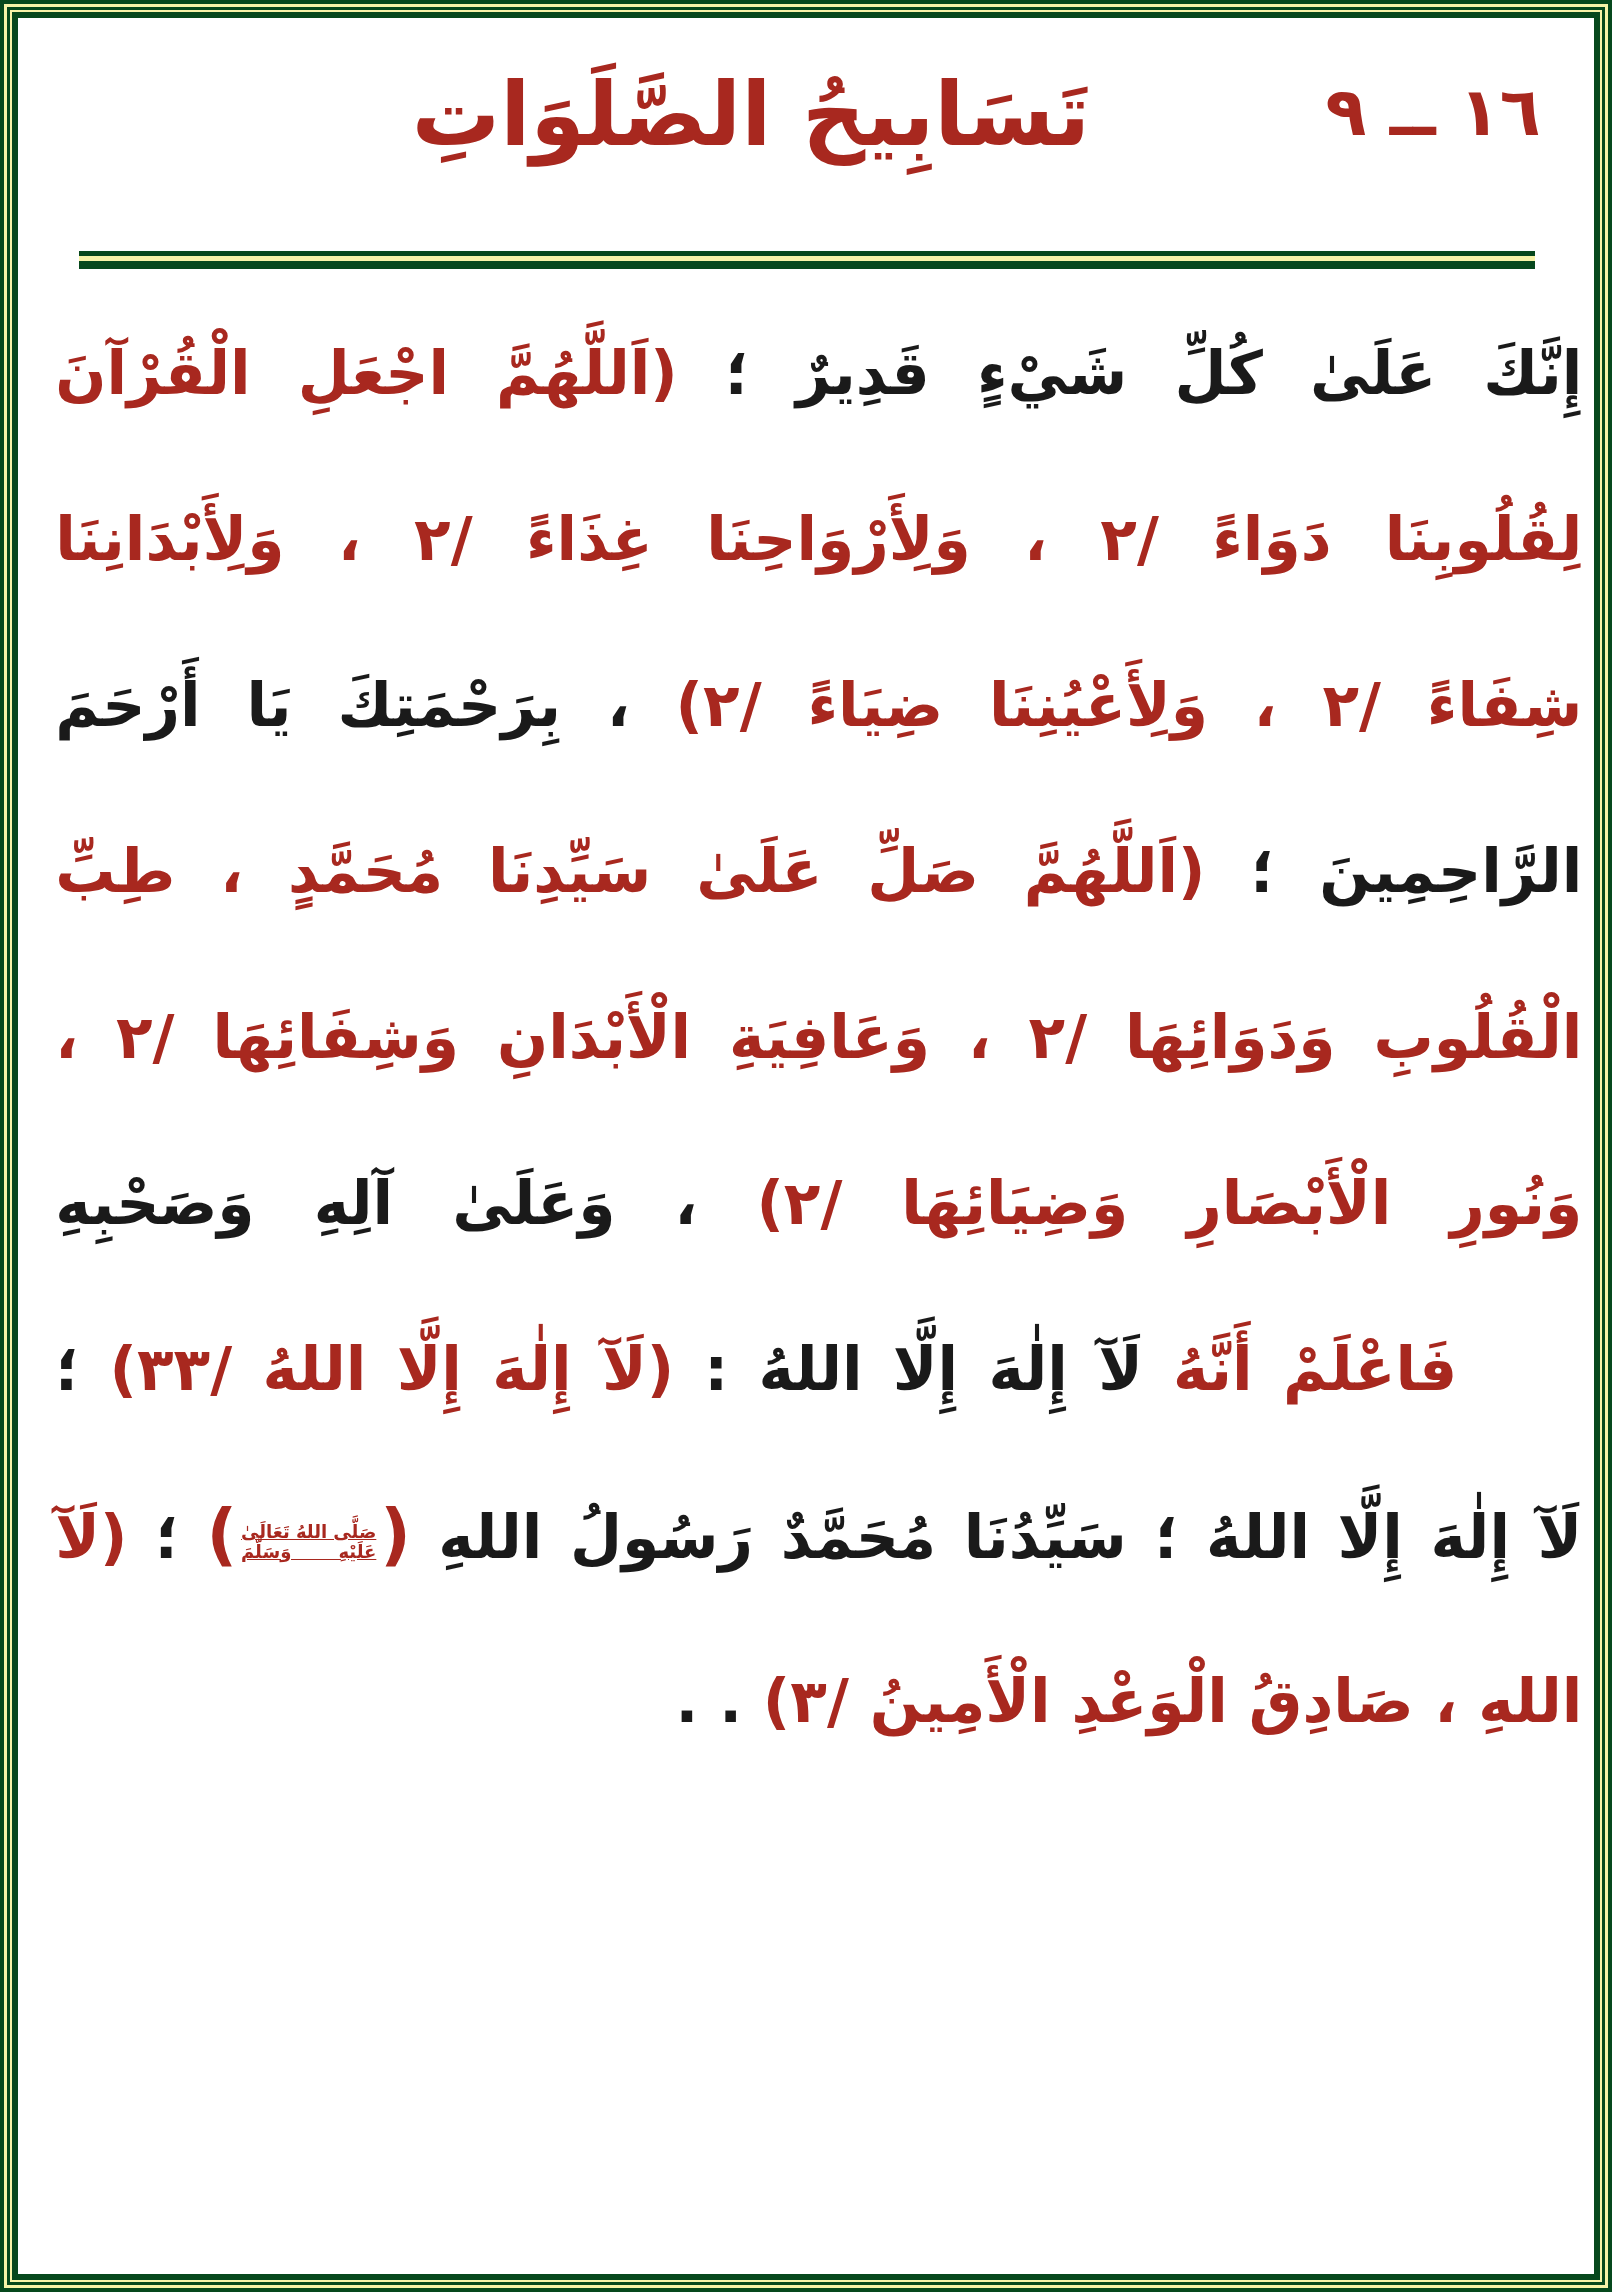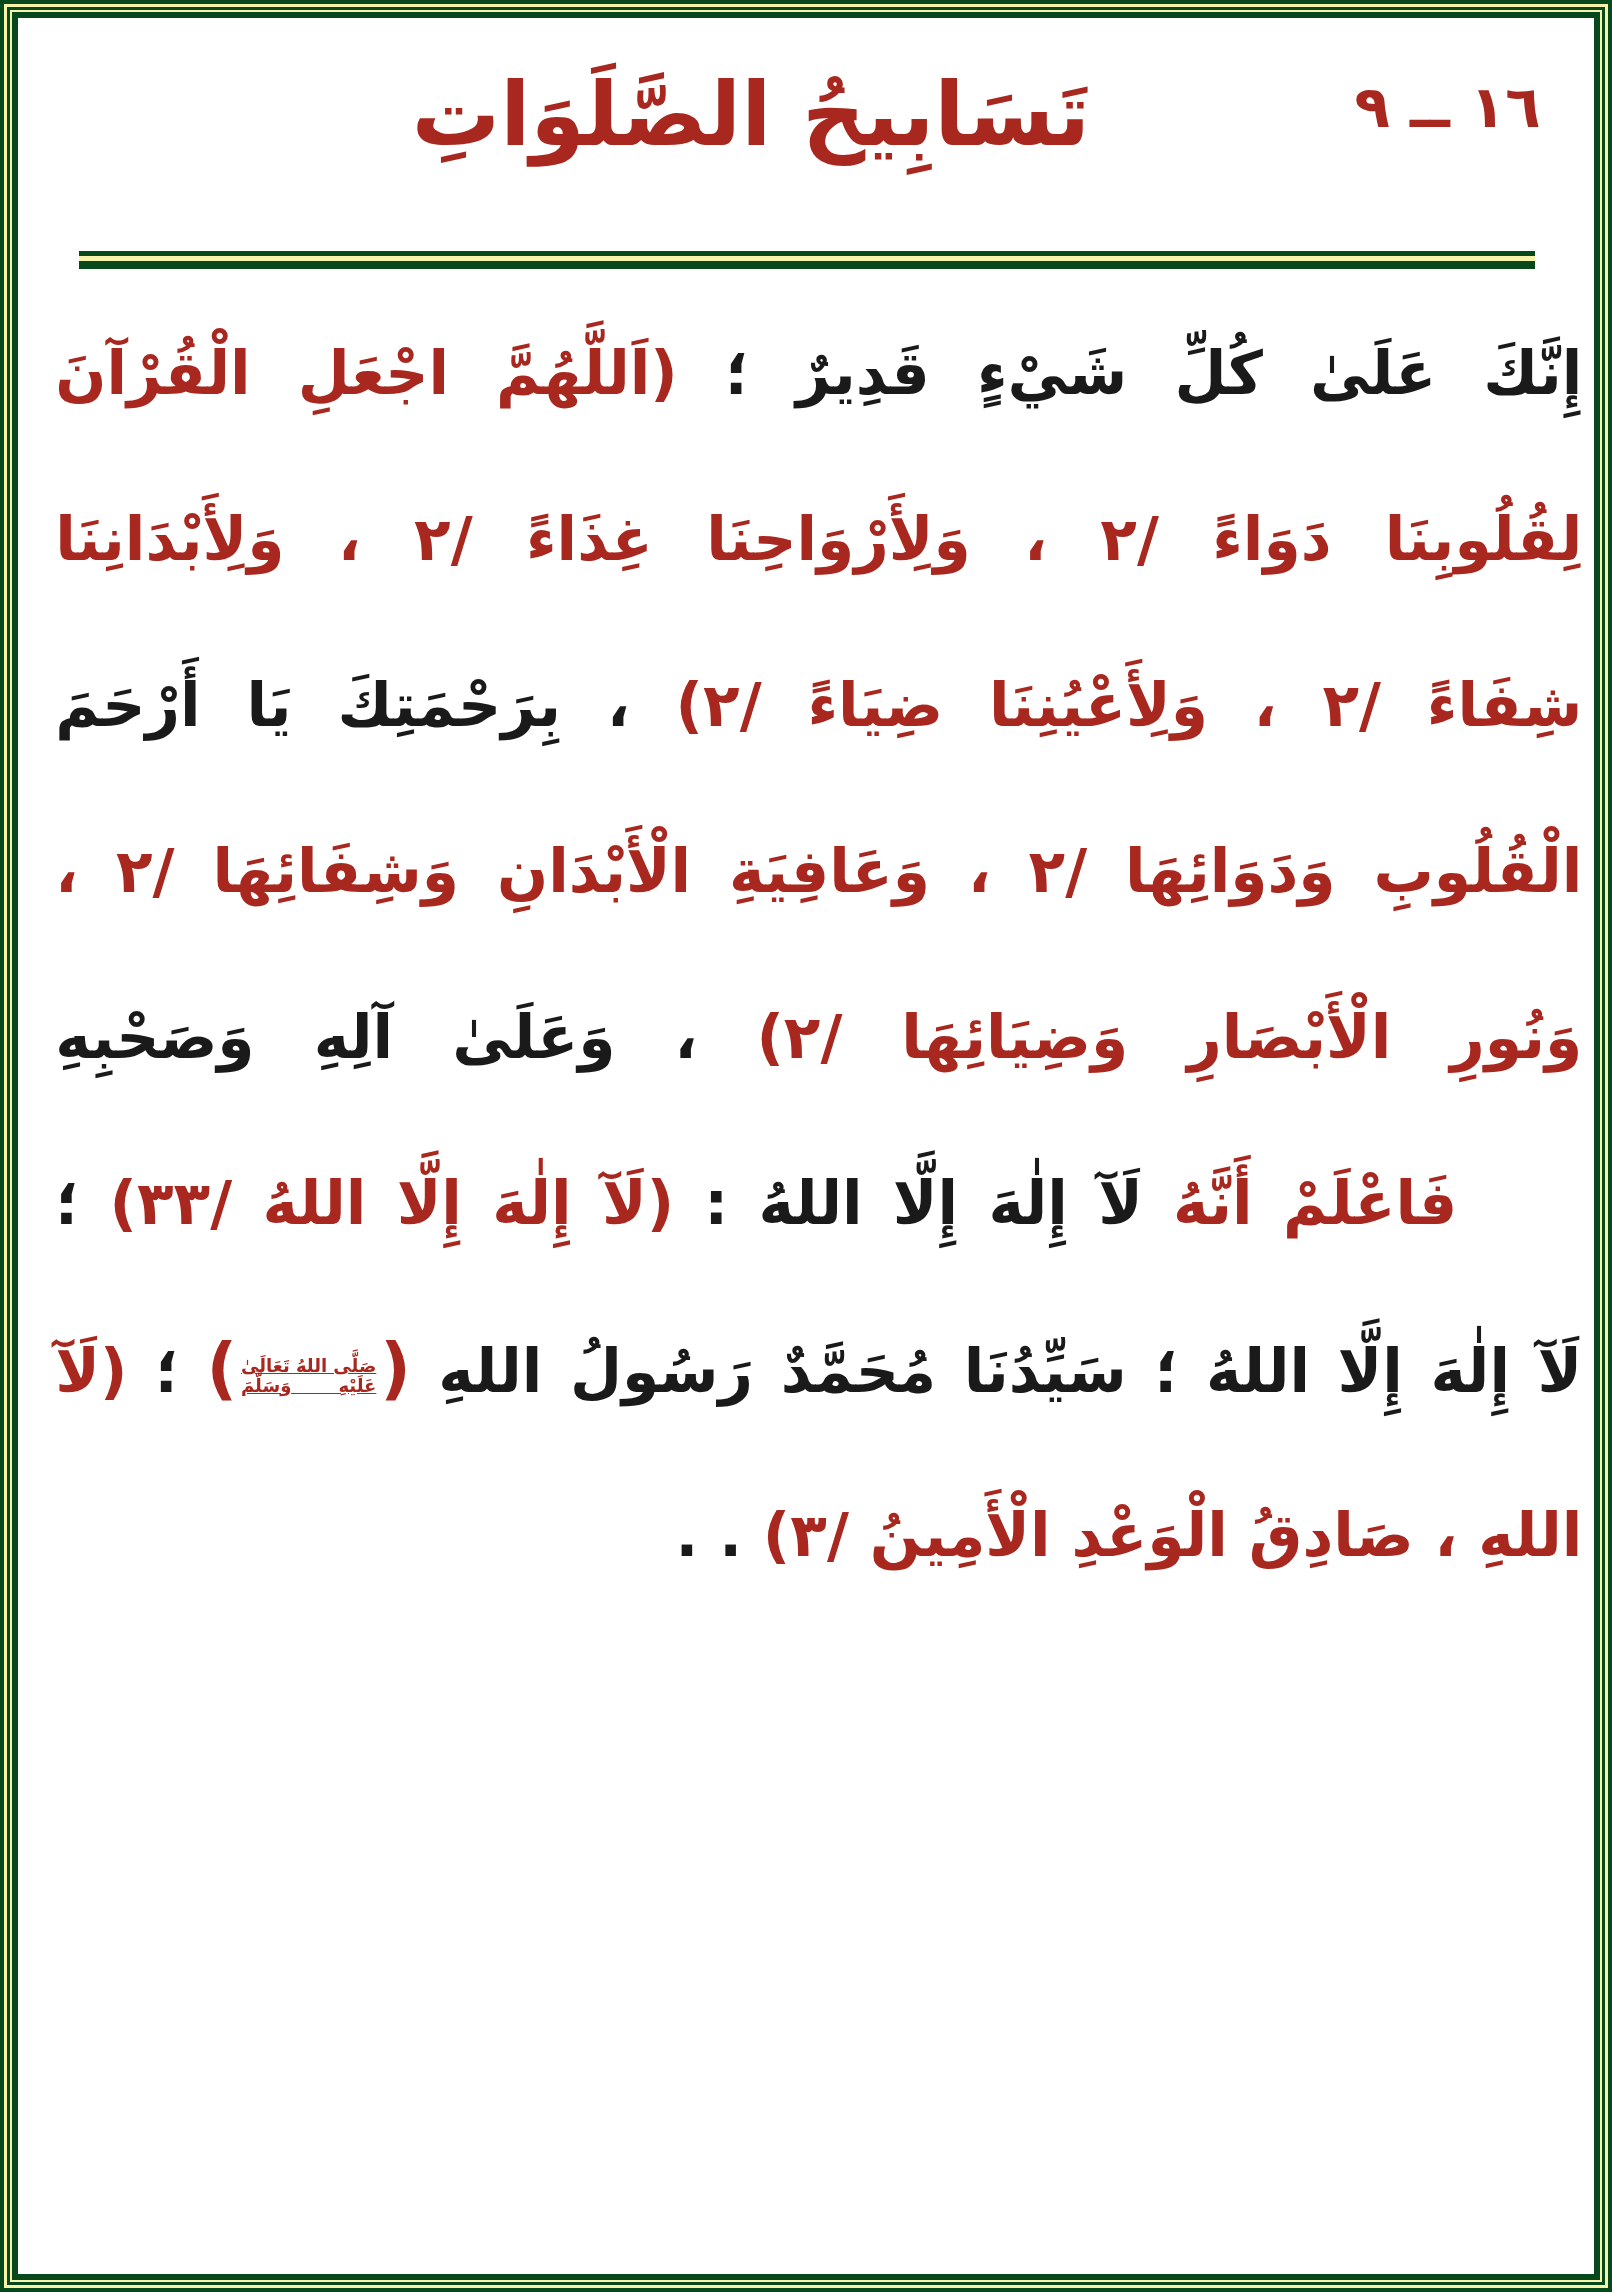--- a/index.html
+++ b/index.html
@@ -29,21 +29,21 @@
     position: relative;
     overflow: hidden;
     direction: rtl;
   }
 
   .header { position: absolute; top: 37px; left: 0; right: 0; height: 202px; }
   .page-range {
     position: absolute;
     right: 53px;
     top: 17.3px;
-    font-size: 58px;
+    font-size: 67px;
     font-weight: bold;
     color: var(--red);
     letter-spacing: 3.8px;
     white-space: nowrap;
   }
   .page-title {
     position: absolute;
     left: 46.5%;
     transform: translateX(-50%);
     top: 7.7px;
@@ -117,20 +117,21 @@
             <div class="separator">
               <div class="s-green-top"></div>
               <div class="s-cream"></div>
               <div class="s-green-bot"></div>
             </div>
 
             <div class="body-text">
                 <div class="line"><span class="seg-black">إِنَّكَ عَلَىٰ كُلِّ شَيْءٍ قَدِيرٌ ؛ </span><span class="seg-red">(اَللَّهُمَّ اجْعَلِ الْقُرْآنَ</span></div>
                 <div class="line"><span class="seg-red">لِقُلُوبِنَا دَوَاءً /٢ ، وَلِأَرْوَاحِنَا غِذَاءً /٢ ، وَلِأَبْدَانِنَا</span></div>
                 <div class="line"><span class="seg-red">شِفَاءً /٢ ، وَلِأَعْيُنِنَا ضِيَاءً /٢) </span><span class="seg-black">، بِرَحْمَتِكَ يَا أَرْحَمَ</span></div>
+                <div class="line"><span class="seg-black">الرَّاحِمِينَ ؛ </span><span class="seg-red">(اَللَّهُمَّ صَلِّ عَلَىٰ سَيِّدِنَا مُحَمَّدٍ ، طِبِّ</span></div>
                 <div class="line"><span class="seg-red">الْقُلُوبِ وَدَوَائِهَا /٢ ، وَعَافِيَةِ الْأَبْدَانِ وَشِفَائِهَا /٢ ،</span></div>
                 <div class="line"><span class="seg-red">وَنُورِ الْأَبْصَارِ وَضِيَائِهَا /٢) </span><span class="seg-black">، وَعَلَىٰ آلِهِ وَصَحْبِهِ</span></div>
                 <div class="line" style="padding-right: 125px;"><span class="seg-red">فَاعْلَمْ أَنَّهُ </span><span class="seg-black">لَآ إِلٰهَ إِلَّا اللهُ : </span><span class="seg-red">(لَآ إِلٰهَ إِلَّا اللهُ /٣٣)</span><span class="seg-black"> ؛</span></div>
                 <div class="line"><span class="seg-black">لَآ إِلٰهَ إِلَّا اللهُ ؛ سَيِّدُنَا مُحَمَّدٌ رَسُولُ اللهِ </span><span class="honorific seg-red"><span class="paren">(</span><span class="stack"><span>صَلَّى اللهُ تَعَالَىٰ</span><br><span>عَلَيْهِ وَسَلَّمَ</span></span><span class="paren">)</span></span><span class="seg-black"> ؛ </span><span class="seg-red">(لَآ</span></div>
                 <div class="line end-line"><span class="seg-red">اللهِ ، صَادِقُ الْوَعْدِ الْأَمِينُ /٣) </span><span class="seg-black">. .</span></div>
               </div>
 
           </div>
         </div>
       </div>

